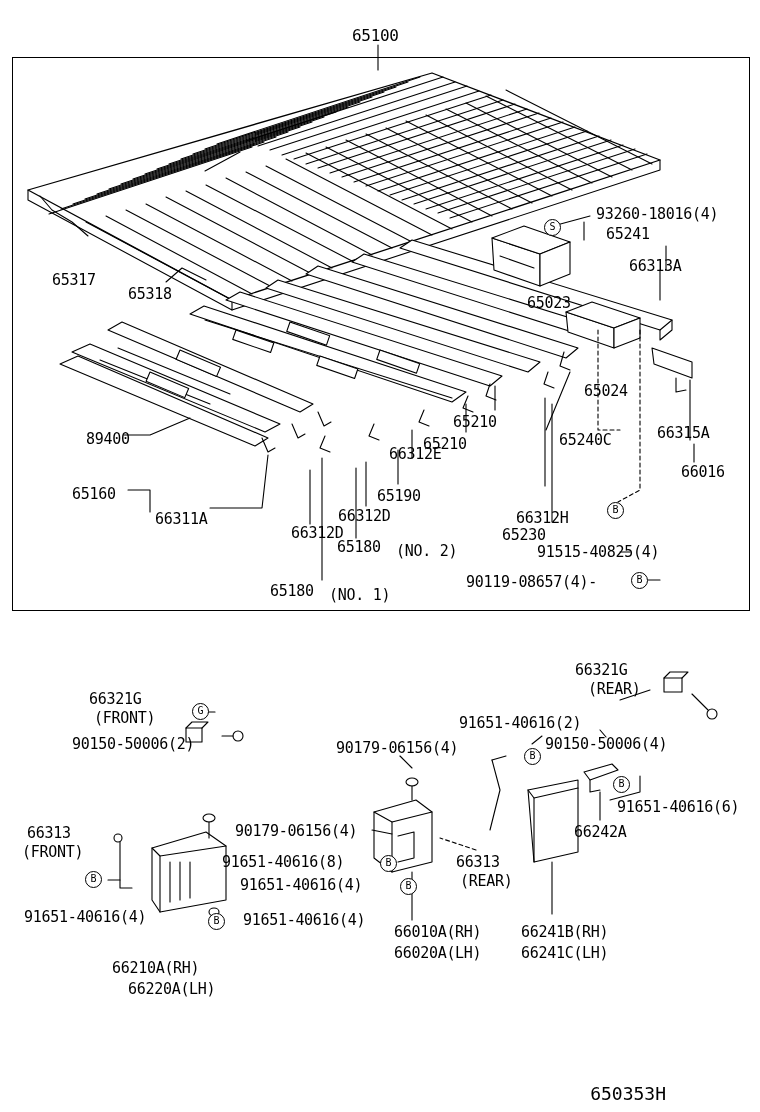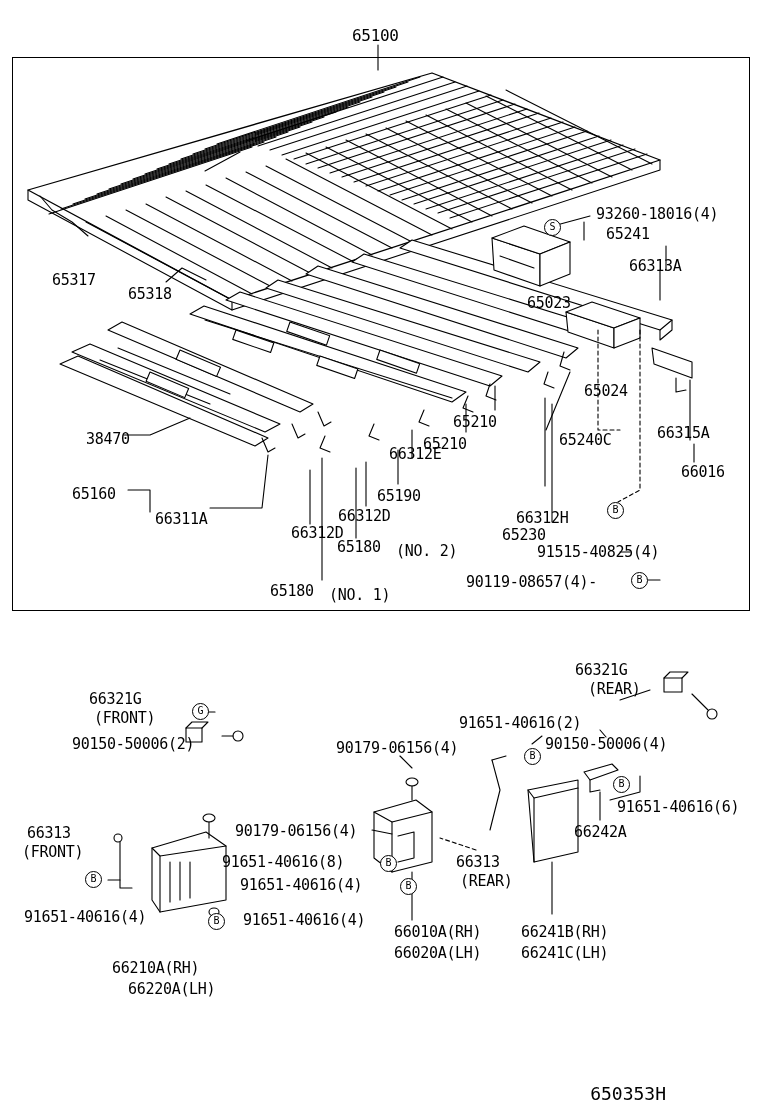--- a/index.html
+++ b/index.html
@@ -304,21 +304,21 @@
       <polyline points="542,736 532,744"></polyline>
       <polyline points="620,700 650,690"></polyline>
       <polyline points="606,737 600,730"></polyline>
       <line x1="400" y1="756" x2="412" y2="768"></line>
       <line x1="372" y1="830" x2="392" y2="834"></line>
     </g>
   </svg>
 
   <div class="lbl" style="left:52px; top:243px;margin-top:30px;">65317</div>
   <div class="lbl" style="left:128px; top:287px;">65318</div>
-  <div class="lbl" style="left:86px; top:432px;">38470</div>
+  <div class="lbl" style="left:86px; top:432px;">89400</div>
   <div class="lbl" style="left:72px; top:487px;">65160</div>
   <div class="lbl" style="left:155px; top:512px;">66311A</div>
   <div class="lbl" style="left:291px; top:526px;">66312D</div>
   <div class="lbl" style="left:270px; top:584px;">65180</div>
   <div class="lbl small" style="left:329px; top:588px;">(NO. 1)</div>
   <div class="lbl" style="left:337px; top:540px;">65180</div>
   <div class="lbl small" style="left:396px; top:544px;">(NO. 2)</div>
   <div class="lbl" style="left:338px; top:509px;">66312D</div>
   <div class="lbl" style="left:377px; top:489px;">65190</div>
   <div class="lbl" style="left:389px; top:447px;">66312E</div>

